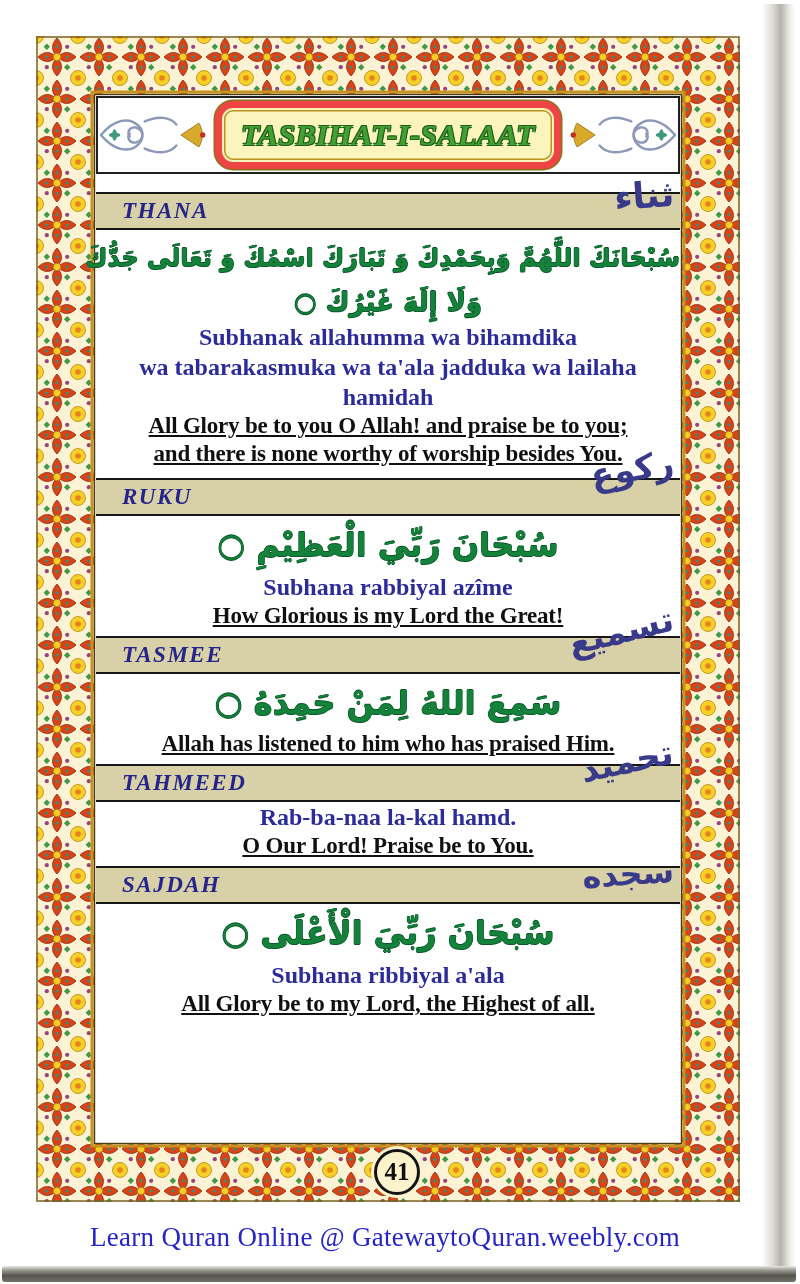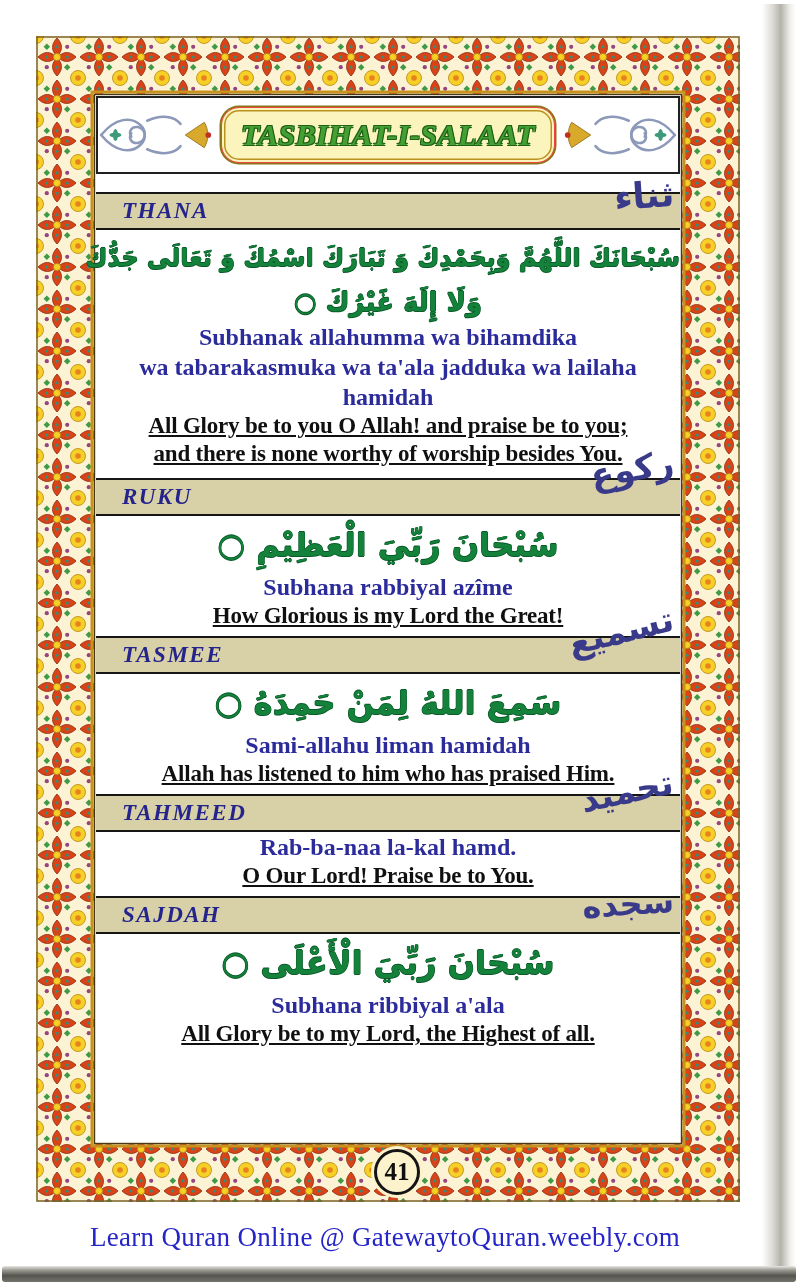--- a/index.html
+++ b/index.html
@@ -21,21 +21,21 @@
   
   .content{position:absolute;left:96px;top:96px;width:584px;height:1042px;}
   .title-strip{
     height:74px;border:2px solid #202020;background:#ffffff;
     display:flex;align-items:center;justify-content:center;gap:4px;
   }
   .orn{flex:1 1 auto;height:62px;}
   .orn.right{transform:scaleX(-1);}
   .title-box{
     width:332px;height:54px;flex:0 0 auto;border-radius:18px;background:#fbf4bd;
-    border:1px solid #ef4444;
+    border:7px solid #ef4444;
     box-shadow: inset 0 0 0 2px #fbf4bd, inset 0 0 0 3.5px #bb9220, 0 0 0 1.5px #8a7418;
     display:flex;align-items:center;justify-content:center;
   }
   .title-text{
     font-size:30px;font-weight:bold;font-style:italic;color:#44a032;letter-spacing:.5px;
     text-shadow:1px 1px 0 #1e6018,-1px -1px 0 #1e6018,1px -1px 0 #1e6018,-1px 1px 0 #1e6018;
     white-space:nowrap;
   }
   .gap{height:18px;}
   
@@ -208,21 +208,20 @@
     <div class="translation">How Glorious is my Lord the Great!</div>
     <div class="secpad"></div>
   </section>
 
   <section class="sec s2">
     <div class="band">
       <span class="band-label">TASMEE</span>
       <span class="calligraphy">تسميع</span>
     </div>
     <div class="arabic arabic1" dir="rtl">سَمِعَ اللهُ لِمَنْ حَمِدَهُ ○</div>
-    <div class="translit">Sami-allahu liman hamidah</div>
     <div class="translation">Allah has listened to him who has praised Him.</div>
     <div class="secpad"></div>
   </section>
 
   <section class="sec s3">
     <div class="band">
       <span class="band-label">TAHMEED</span>
       <span class="calligraphy">تحميد</span>
     </div>
     <div class="translit">Rab-ba-naa la-kal hamd.</div>

